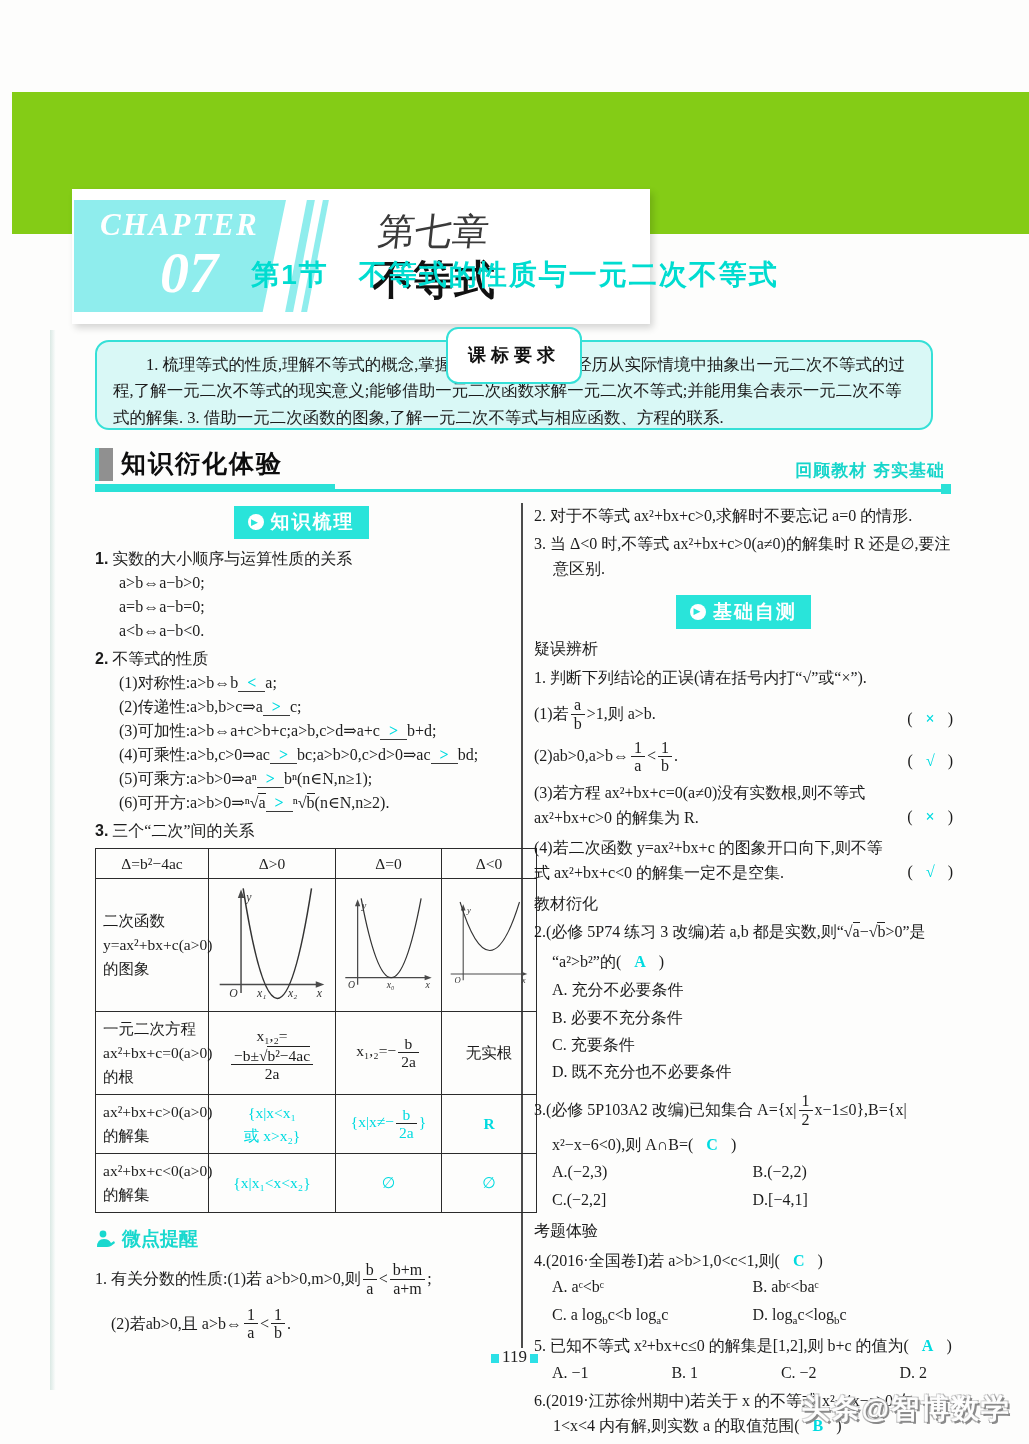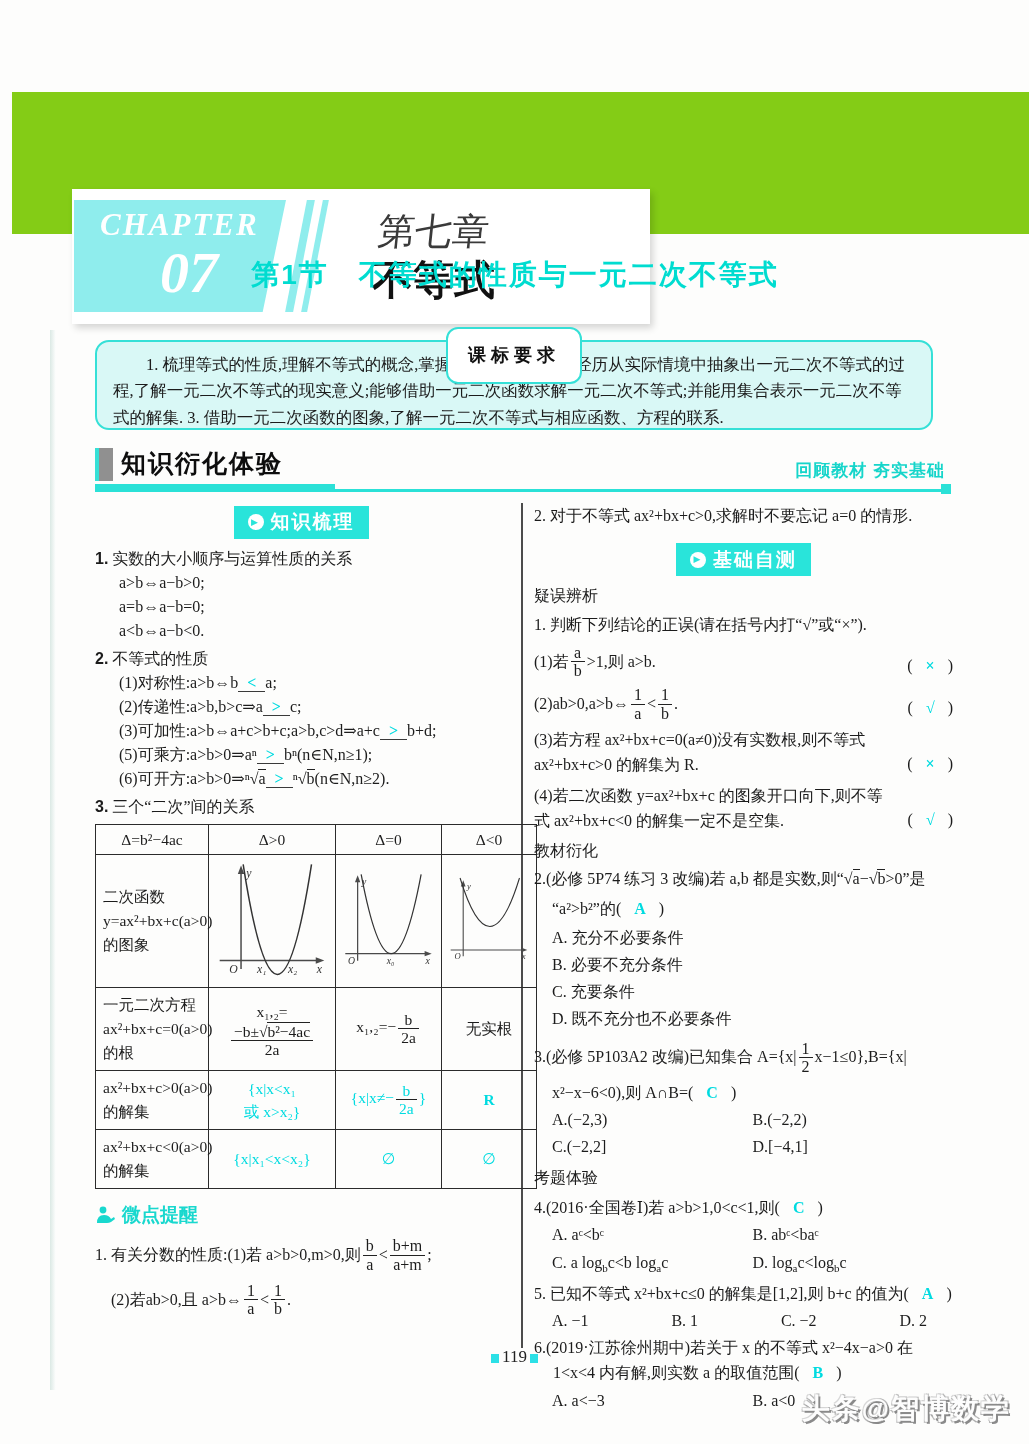--- a/index.html
+++ b/index.html
@@ -152,20 +152,21 @@
   <div class="mline">a=b⇔a−b=0;</div>
   <div class="mline">a&lt;b⇔a−b&lt;0.</div>
 
   <div class="item-head">
     <span class="no">2.</span>
     <span>不等式的性质</span>
   </div>
   <div class="mline"><span>(1)对称性:a&gt;b⇔b</span><span class="blank">&lt;</span><span>a;</span></div>
   <div class="mline"><span>(2)传递性:a&gt;b,b&gt;c⇒a</span><span class="blank">&gt;</span><span>c;</span></div>
   <div class="mline"><span>(3)可加性:a&gt;b⇔a+c&gt;b+c;a&gt;b,c&gt;d⇒a+c</span><span class="blank">&gt;</span><span>b+d;</span></div>
+  <div class="mline"><span>(4)可乘性:a&gt;b,c&gt;0⇒ac</span><span class="blank">&gt;</span><span>bc;a&gt;b&gt;0,c&gt;d&gt;0⇒ac</span><span class="blank">&gt;</span><span>bd;</span></div>
   <div class="mline"><span>(5)可乘方:a&gt;b&gt;0⇒aⁿ</span><span class="blank">&gt;</span><span>bⁿ(n∈N,n≥1);</span></div>
   <div class="mline"><span>(6)可开方:a&gt;b&gt;0⇒ⁿ√</span><span class="rad">a</span><span class="blank">&gt;</span><span>ⁿ√</span><span class="rad">b</span><span>(n∈N,n≥2).</span></div>
 
   <div class="item-head">
     <span class="no">3.</span>
     <span>三个“二次”间的关系</span>
   </div>
 
   <table class="ktable">
     <tbody>
@@ -281,20 +282,21 @@
     <span class="frac">
         <span class="num">1</span>
         <span class="den">b</span>
       </span>
     <span>.</span>
   </div>
 </div>
 
 <div class="colR">
   <div class="hang">2. 对于不等式 ax²+bx+c&gt;0,求解时不要忘记 a=0 的情形.</div>
+  <div class="hang">3. 当 Δ&lt;0 时,不等式 ax²+bx+c&gt;0(a≠0)的解集时 R 还是∅,要注意区别.</div>
 
   <div class="badge" style="margin-top:14px;">
     <span class="badge-ico">▶</span>
     <span>基础自测</span>
   </div>
 
   <div class="subhead">疑误辨析</div>
   <div class="plain">1. 判断下列结论的正误(请在括号内打“√”或“×”).</div>
 
   <div class="tf tfflex">

